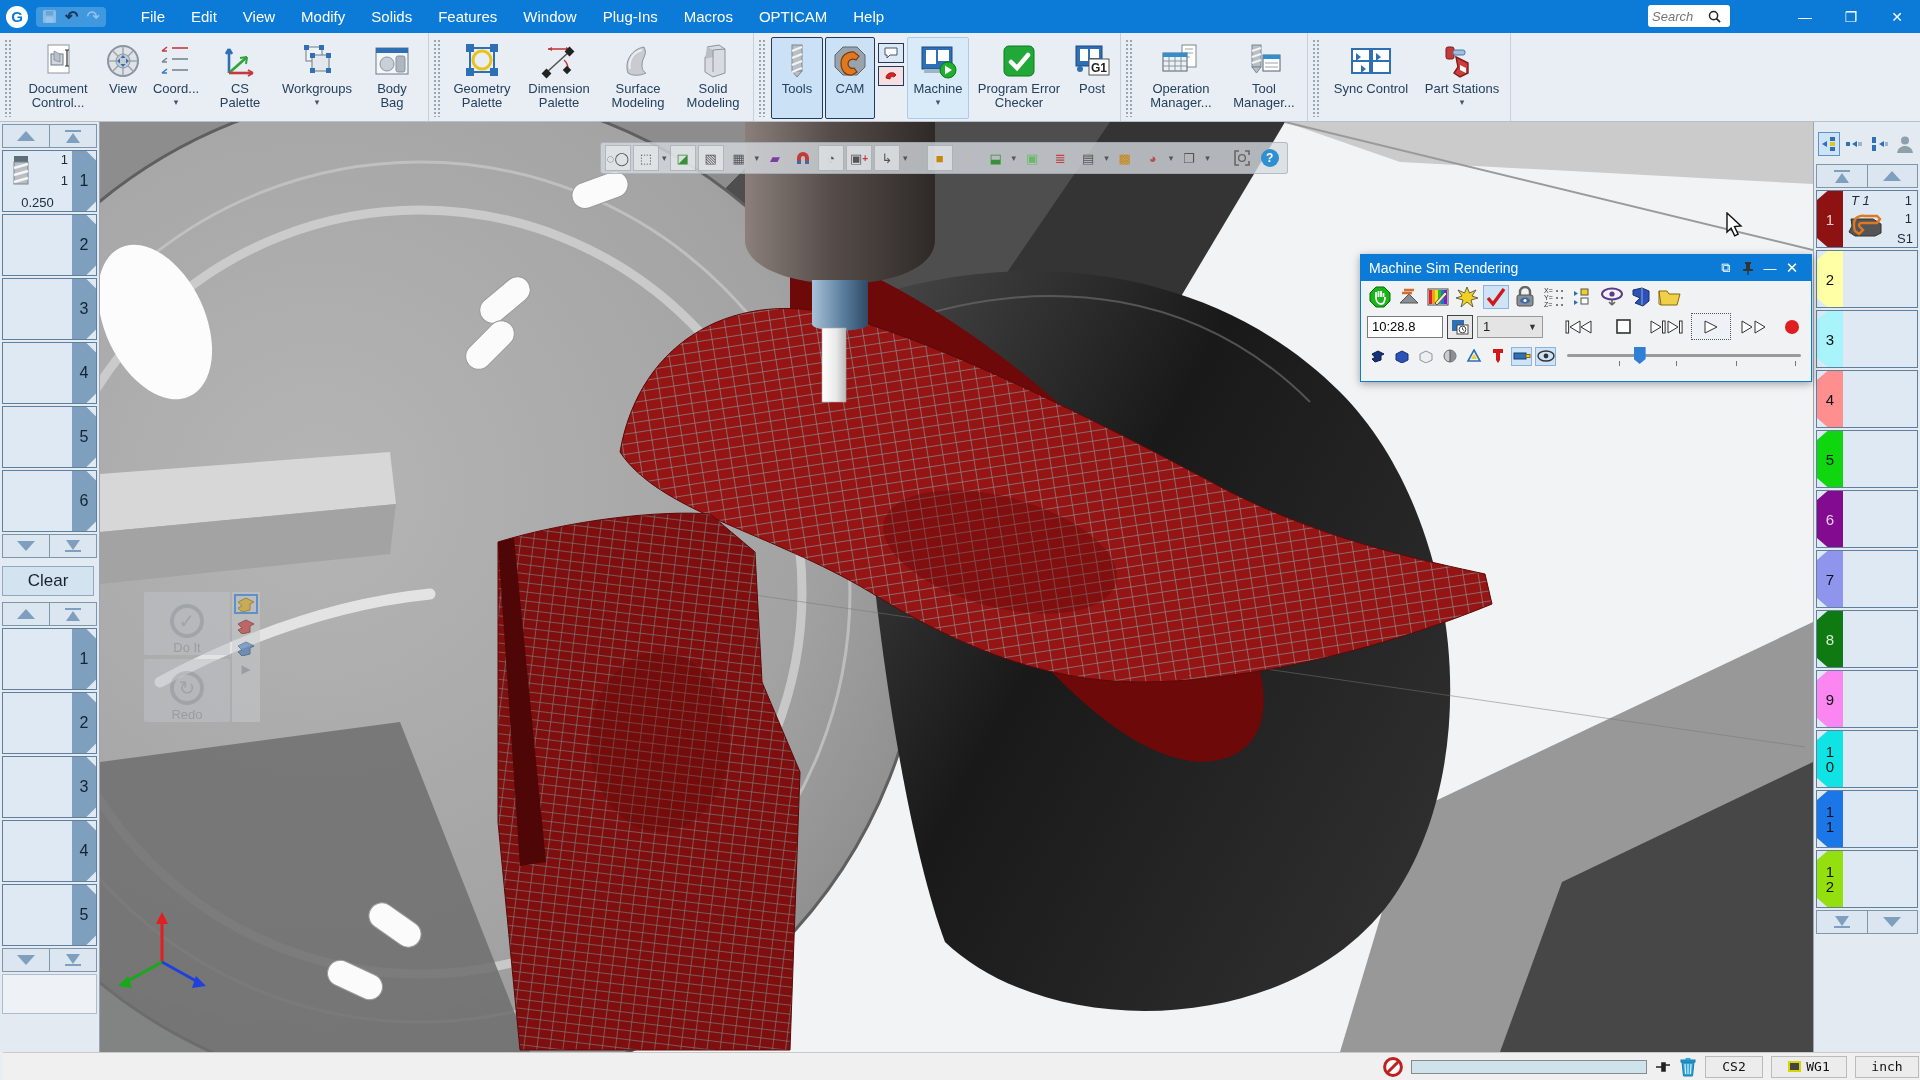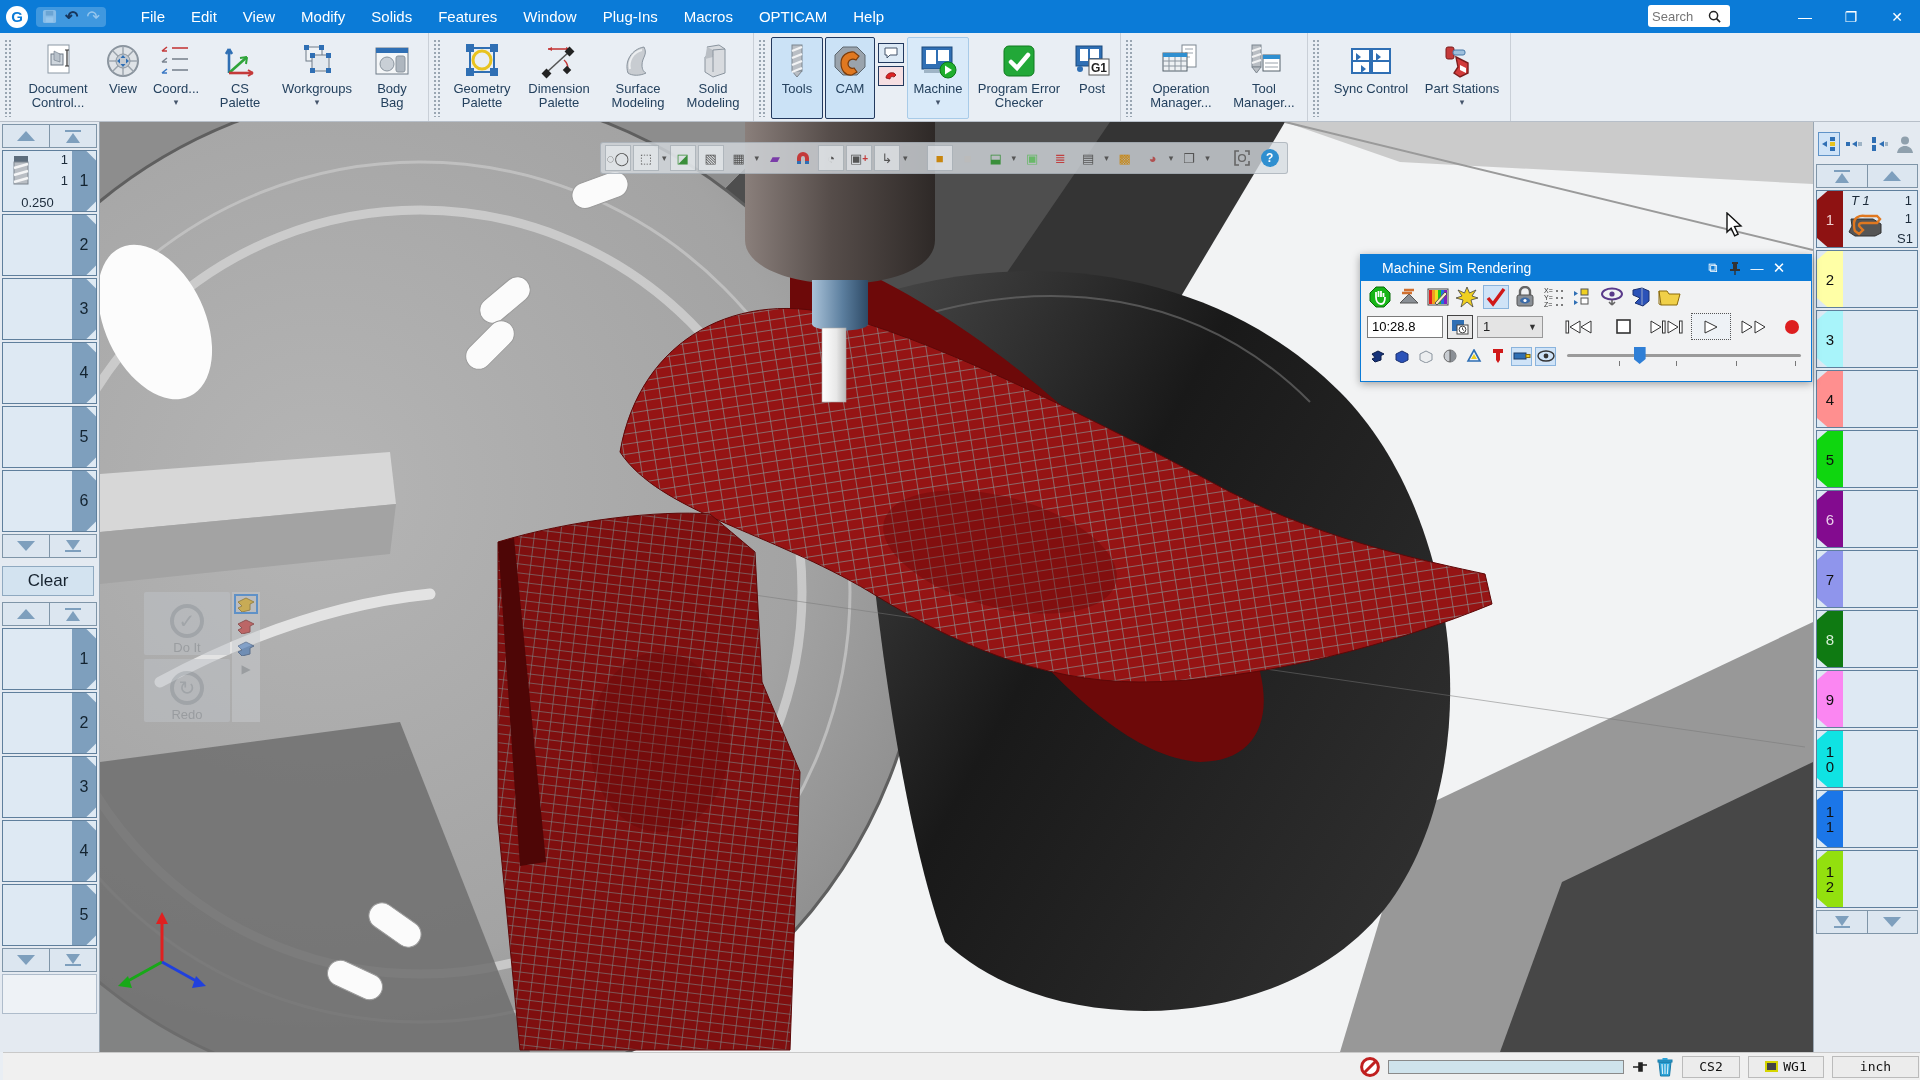--- a/index.html
+++ b/index.html
@@ -7,21 +7,21 @@
   
   #titlebar{position:absolute;left:0;top:0;width:1920px;height:33px;background:#0b7bd7;display:flex;align-items:center;color:#fff;}
   .logo{width:22px;height:22px;border-radius:50%;background:#fff;color:#0b7bd7;font-weight:bold;font-size:15px;display:flex;align-items:center;justify-content:center;margin:0 8px 0 6px;}
   .qat{display:flex;align-items:center;background:rgba(255,255,255,.22);border-radius:4px;padding:2px 6px;gap:8px;margin-right:22px;}
   .qat .g{font-size:16px;line-height:16px;}
   .qat .dim{opacity:.45;}
   #menus{display:flex;gap:0;}
   .menu-item{padding:5px 13px;font-size:15px;cursor:default;}
   #win-title{position:absolute;left:0;right:0;text-align:center;font-size:15px;font-weight:bold;pointer-events:none;}
   #search-box{position:absolute;right:190px;top:5px;width:82px;height:22px;background:#fff;border-radius:3px;display:flex;align-items:center;padding:0 4px;}
-  #search-box input{border:none;outline:none;width:56px;font-size:13px;color:#444;font-family:"Liberation Sans",sans-serif;}
+  #search-box input{border:none;outline:none;width:56px;font-size:13px;font-style:italic;color:#444;font-family:"Liberation Sans",sans-serif;}
   .win-btns{position:absolute;right:0;top:0;height:33px;display:flex;}
   .win-btn{width:46px;height:33px;display:flex;align-items:center;justify-content:center;font-size:14px;}
   
   #ribbon{position:absolute;left:0;top:33px;width:1920px;height:89px;background:#e9eef4;border-bottom:1px solid #b7bfc9;display:flex;align-items:stretch;}
   .rgroup{display:flex;align-items:stretch;border-right:1px solid #c9cfd7;padding:2px 4px 0 2px;}
   .ghandle{width:8px;margin:4px 4px 4px 2px;background-image:radial-gradient(#9aa6b2 1px,transparent 1.2px);background-size:4px 4px;}
   .ritem{position:relative;display:flex;flex-direction:column;align-items:center;padding:4px 4px 0 4px;margin:2px 1px;border:1px solid transparent;border-radius:2px;}
   .ritem .ricon{height:38px;display:flex;align-items:center;justify-content:center;}
   .ritem .rlabel{font-size:13px;line-height:14px;color:#24415e;text-align:center;margin-top:2px;}
   .ritem .caret{font-size:9px;color:#44546a;margin-top:1px;}
@@ -66,21 +66,21 @@
   
   #doit{position:absolute;left:44px;top:470px;width:116px;height:130px;z-index:3;opacity:.62;display:flex;}
   #doit .btncol{width:86px;display:flex;flex-direction:column;gap:4px;}
   .doit-btn{flex:1;background:rgba(190,194,199,.85);display:flex;flex-direction:column;align-items:center;justify-content:flex-end;color:#8f9499;font-size:13px;border-radius:2px;}
   .doit-ic{width:34px;height:34px;border-radius:50%;border:4px solid #9aa0a6;display:flex;align-items:center;justify-content:center;font-size:20px;color:#9aa0a6;margin-bottom:2px;}
   #doit .sidecol{width:28px;margin-left:2px;background:rgba(200,204,208,.8);display:flex;flex-direction:column;align-items:center;gap:6px;padding-top:4px;}
   .solid-ic{width:20px;height:16px;}
   .solid-ic.sel{outline:2px solid #2f7fd6;}
   
   #simpal{position:absolute;left:1360px;top:132px;width:452px;height:128px;background:#f1f2f3;border:1px solid #0b7bd7;box-shadow:0 2px 8px rgba(0,0,0,.35);z-index:10;}
-  #simpal .ptitle{height:26px;background:#0b7bd7;color:#fff;font-size:14px;display:flex;align-items:center;padding:0 21px;}
+  #simpal .ptitle{height:26px;background:#0b7bd7;color:#fff;font-size:14px;display:flex;align-items:center;padding:0 8px;}
   #simpal .ptitle .sp{flex:1;}
   .pt-ic{width:22px;display:flex;align-items:center;justify-content:center;color:#fff;font-size:13px;}
   .simrow1{display:flex;align-items:center;gap:3px;padding:4px 6px 2px 6px;}
   .sic{width:26px;height:24px;display:flex;align-items:center;justify-content:center;border:1px solid transparent;}
   .sic.sel{background:#cfe3f7;border:1px solid #8ab4dd;}
   .simrow2{display:flex;align-items:center;gap:4px;padding:2px 6px;}
   #time-input{width:76px;height:22px;border:1px solid #7a7a7a;font-size:13px;padding:0 4px;font-family:"Liberation Sans",sans-serif;}
   .clockbtn{width:26px;height:24px;border:1px solid #444;background:#e8e8e8;display:flex;align-items:center;justify-content:center;}
   .speed-dd{width:66px;height:22px;border:1px solid #999;background:#e4e4e4;display:flex;align-items:center;font-size:13px;padding:0 5px;color:#222;}
   .speed-dd .dc{margin-left:auto;font-size:9px;color:#333;}
@@ -1047,21 +1047,21 @@
         <rect x="6.5" y="1" width="5" height="2" fill="#2aa3d8"></rect>
         <path d="M6 7l.6 10M9 7v10M12 7l-.6 10" stroke="#d8f0fa" stroke-width="1.2" fill="none"></path>
       </svg>
     <div class="sbtn" style="width:58px;">
         <span>CS2</span>
       </div>
     <div class="sbtn" style="width:76px;">
         <span class="wg-ic"></span>
         <span>WG1</span>
       </div>
-    <div class="sbtn" style="width:87px;">
+    <div class="sbtn" style="width:64px;">
         <span>inch</span>
       </div>
   </div>
 </div>
 
 <svg id="cursor" width="22" height="26" viewBox="0 0 22 26">
   <path d="M3 1l14 13-6.5.6 3.6 7.6-3.4 1.6-3.6-7.7L3 20z" fill="#fff" stroke="#111" stroke-width="1.4"></path>
 </svg>
 
 </body></html>

